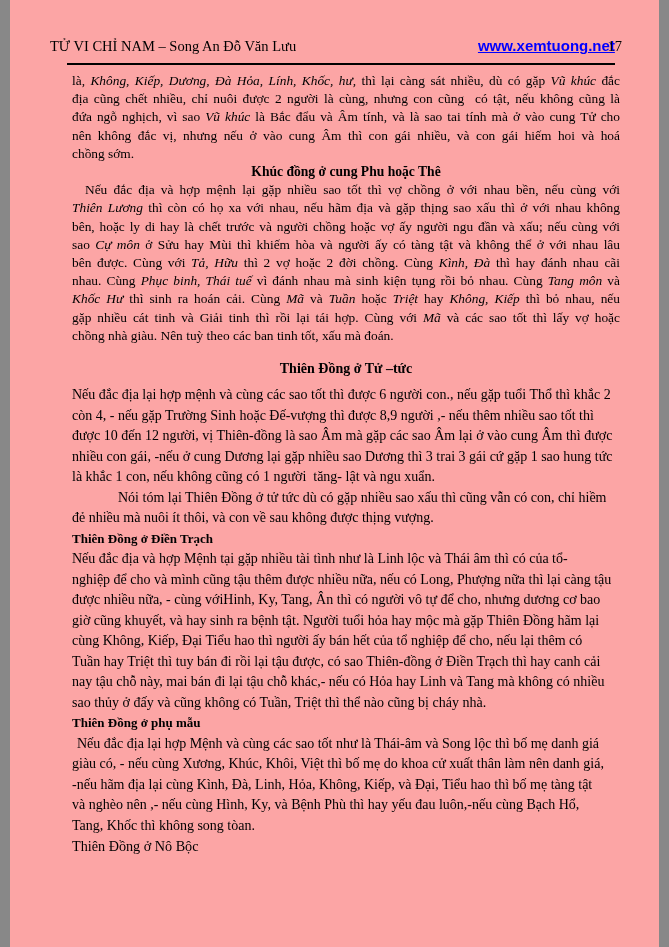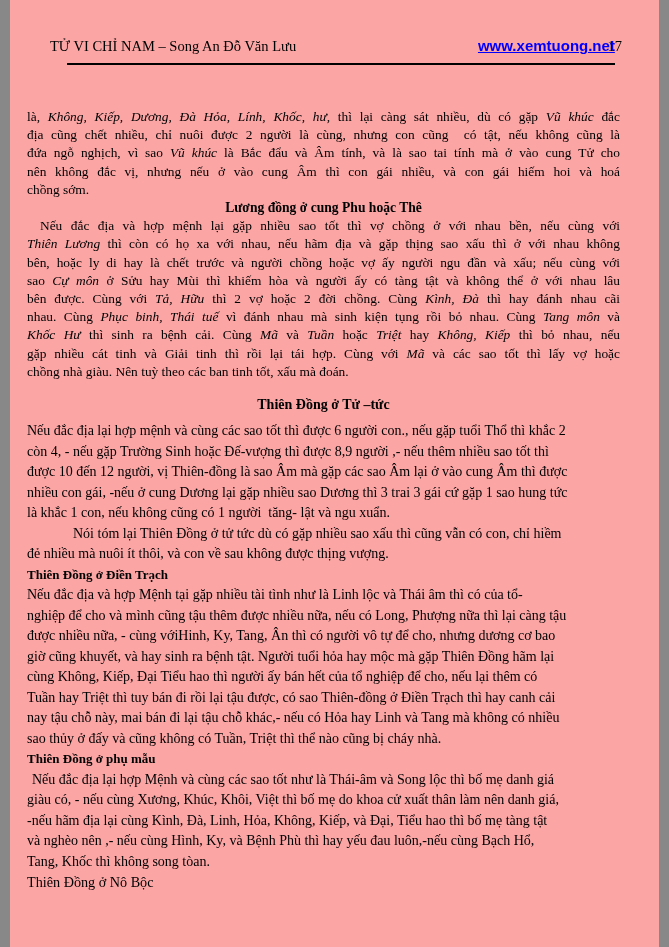--- a/index.html
+++ b/index.html
@@ -16,21 +16,21 @@
   .hdr-title{white-space:pre;}
   .hdr-right{position:relative;white-space:nowrap;}
   .hdr-url{
     font-family:"Liberation Sans","DejaVu Sans",sans-serif;
     font-weight:bold;font-size:15px;color:#0000ff;
     text-decoration:underline;cursor:pointer;
   }
   .page-num{margin-left:-11px;font-size:14.5px;color:#000;}
   .rule{margin:9px 44px 0 57px;border-top:2px solid #000;}
   
-  .content{padding:7px 39px 0 17px;margin-top:36px;}
+  .content{padding:7px 39px 0 62px;}
   .para{margin:0;}
   .line{white-space:pre-wrap;}
   
   .sec1 .line{font-size:13.4px;line-height:18.2px;}
   .sec1 .line.just{text-align:justify;text-align-last:justify;}
   
   .sec2 .line{font-size:14px;line-height:20.5px;white-space:pre;overflow:hidden;}
   .ind-sm{text-indent:13px;}
   .ind-lg{text-indent:46px;}
   .ind-xs{text-indent:5px;}
@@ -53,29 +53,29 @@
   </div>
   <div class="rule"></div>
   <div class="content" id="content">
       <div class="para sec1">
         <div class="line just"><span>là, </span><i>Không, Kiếp, Dương, Đà Hỏa, Lính, Khốc, hư,</i><span> thì lại càng sát nhiều, dù có gặp </span><i>Vũ khúc</i><span> đắc</span></div>
         <div class="line just"><span>địa cũng chết nhiều, chỉ nuôi được 2 người là cùng, nhưng con cũng  có tật, nếu không cũng là</span></div>
         <div class="line just"><span>đứa ngỗ nghịch, vì sao </span><i>Vũ khúc</i><span> là Bắc đẩu và Âm tính, và là sao tai tính mà ở vào cung Tử cho</span></div>
         <div class="line just"><span>nên không đắc vị, nhưng nếu ở vào cung Âm thì con gái nhiều, và con gái hiếm hoi và hoá</span></div>
         <div class="line"><span>chồng sớm.</span></div>
       </div>
-      <div class="h-center">Lương đồng ở cung Phu hoặc Thê</div>
+      <div class="h-center">Khúc đồng ở cung Phu hoặc Thê</div>
       <div class="para sec1">
         <div class="line just ind-sm"><span>Nếu đắc địa và hợp mệnh lại gặp nhiều sao tốt thì vợ chồng ở với nhau bền, nếu cùng với</span></div>
         <div class="line just"><i>Thiên Lương</i><span> thì còn có họ xa với nhau, nếu hãm địa và gặp thịng sao xấu thì ở với nhau không</span></div>
         <div class="line just"><span>bên, hoặc ly di hay là chết trước và người chồng hoặc vợ ấy người ngu đần và xấu; nếu cùng với</span></div>
         <div class="line just"><span>sao </span><i>Cự môn</i><span> ở Sửu hay Mùi thì khiếm hòa và người ấy có tàng tật và không thể ở với nhau lâu</span></div>
         <div class="line just"><span>bên được. Cùng với </span><i>Tả, Hữu</i><span> thì 2 vợ hoặc 2 đời chồng. Cùng </span><i>Kình, Đà</i><span> thì hay đánh nhau cãi</span></div>
         <div class="line just"><span>nhau. Cùng </span><i>Phục binh, Thái tuế</i><span> vì đánh nhau mà sinh kiện tụng rồi bỏ nhau. Cùng </span><i>Tang môn</i><span> và</span></div>
-        <div class="line just"><i>Khốc Hư</i><span> thì sinh ra bệnh cải. Cùng </span><i>Mã</i><span> và </span><i>Tuần</i><span> hoặc </span><i>Triệt</i><span> hay </span><i>Không, Kiếp</i><span> thì bỏ nhau, nếu</span></div>
+        <div class="line just"><i>Khốc Hư</i><span> thì sinh ra hoán cải. Cùng </span><i>Mã</i><span> và </span><i>Tuần</i><span> hoặc </span><i>Triệt</i><span> hay </span><i>Không, Kiếp</i><span> thì bỏ nhau, nếu</span></div>
         <div class="line just"><span>gặp nhiều cát tinh và Giải tinh thì rồi lại tái hợp. Cùng với </span><i>Mã</i><span> và các sao tốt thì lấy vợ hoặc</span></div>
         <div class="line"><span>chồng nhà giàu. Nên tuỳ theo các ban tinh tốt, xấu mà đoán.</span></div>
       </div>
       <div class="h-large">Thiên Đồng ở Tử –tức</div>
       <div class="para sec2">
         <div class="line"><span>Nếu đắc địa lại hợp mệnh và cùng các sao tốt thì được 6 người con., nếu gặp tuổi Thổ thì khắc 2</span></div>
         <div class="line"><span>còn 4, - nếu gặp Trường Sinh hoặc Đế-vượng thì được 8,9 người ,- nếu thêm nhiều sao tốt thì</span></div>
         <div class="line"><span>được 10 đến 12 người, vị Thiên-đồng là sao Âm mà gặp các sao Âm lại ở vào cung Âm thì được</span></div>
         <div class="line"><span>nhiều con gái, -nếu ở cung Dương lại gặp nhiều sao Dương thì 3 trai 3 gái cứ gặp 1 sao hung tức</span></div>
         <div class="line"><span>là khắc 1 con, nếu không cũng có 1 người  tăng- lật và ngu xuẩn.</span></div>

